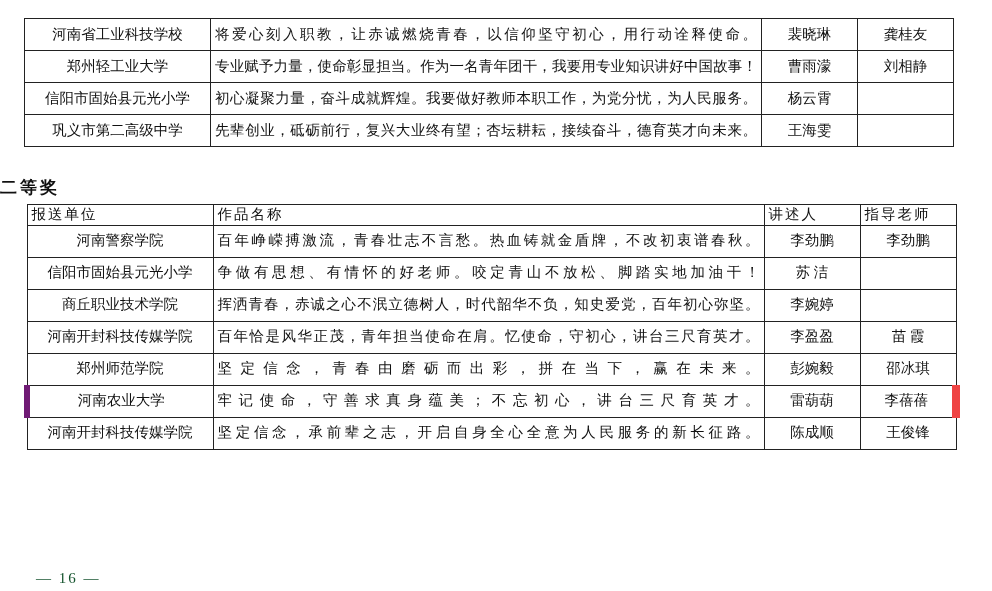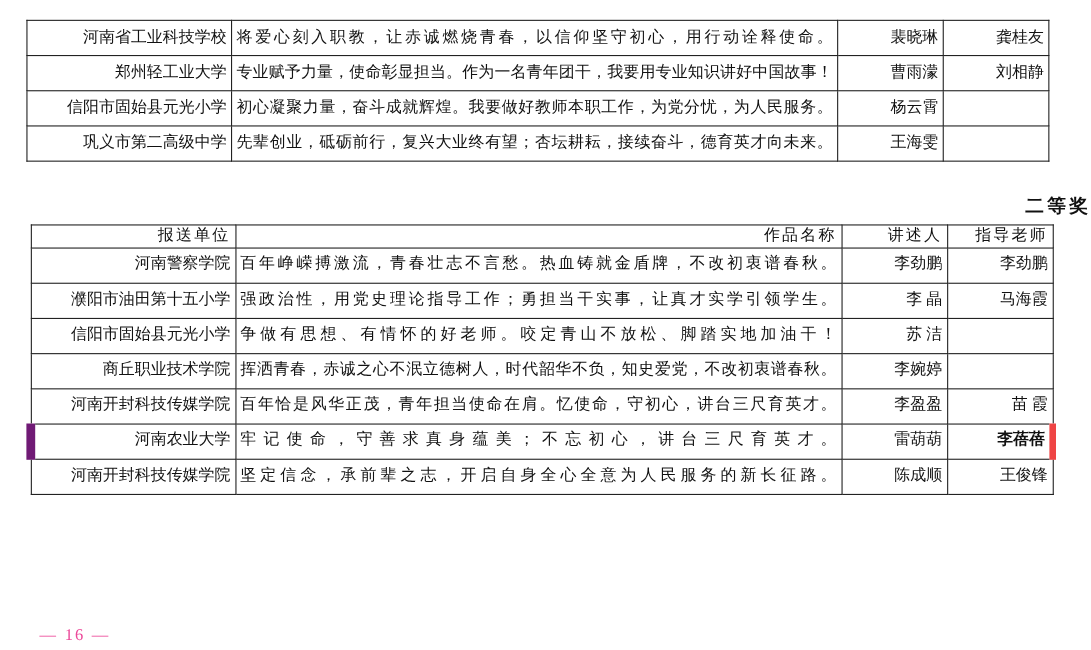--- a/index.html
+++ b/index.html
@@ -34,84 +34,83 @@
     font-size: 14.5px;
     white-space: nowrap;
     overflow: hidden;
   }
   
   col.c-unit { width: 186px; }
   col.c-title { width: 551px; }
   col.c-speaker { width: 96px; }
   col.c-teacher { width: 96px; }
 
-  .cell-center { text-align: right; margin-left: 44px; }
+  .cell-center { text-align: center; margin-left: 44px; }
   .cell-just {
     text-align: justify;
     text-align-last: justify;
     padding-left: 10px;
     padding-right: 10px;
   }
   .head-cell {
-    text-align: right;
+    text-align: left;
     letter-spacing: 2px;
     font-size: 15px;
   }
 
   
   #top-table-wrap {
     position: absolute;
     left: 24px;
     top: 18px;
   }
   table.doc-table td.row-h {
     height: 27px;
   }
 
   
   #award-heading {
     position: absolute;
     left: 0;
     top: 176px;
     width: 992px;
-    text-align: right;
+    text-align: left;
     font-size: 17px;
     font-weight: bold;
     letter-spacing: 3px;
     font-family: "Liberation Sans", "DejaVu Sans", sans-serif;
   }
 
   
   #second-table-wrap {
     position: absolute;
     left: 24px;
     top: 204px;
   }
 
   
   .hl-row td {
     border-top: 2px solid #d83232;
     border-bottom: 2px solid #d83232;
   }
   .hl-row td:first-child {
-    border-left: 8px solid #701a75;
+    border-left: 6px solid #701a75;
   }
   .hl-row td:last-child {
-    border-right: 6px solid #ef4444;
-    font-weight: bold;
+    border-right: 8px solid #ef4444;
   }
 
   
   #page-number {
     position: absolute;
     left: 36px;
     top: 570px;
     font-size: 15px;
     letter-spacing: 2px;
-    color: #ec4899;
+    color: #14532d;
     font-family: "Liberation Serif", "DejaVu Serif", serif;
   }
 </style>
 </head>
 <body>
 
 <div class="page">
 
   <div id="top-table-wrap">
     <table class="doc-table">
@@ -169,42 +168,42 @@
         </tr>
       </thead>
       <tbody id="second-table-body">
           <tr>
             <td class="cell-center row-h">河南警察学院</td>
             <td class="cell-just row-h">百年峥嵘搏激流，青春壮志不言愁。热血铸就金盾牌，不改初衷谱春秋。</td>
             <td class="cell-center row-h">李劲鹏</td>
             <td class="cell-center row-h">李劲鹏</td>
           </tr>
           <tr>
-            <td class="cell-center row-h">濮阳市油田第十五小学</td>
-            <td class="cell-just row-h">强政治性，用党史理论指导工作；勇担当干实事，让真才实学引领学生。</td>
-            <td class="cell-center row-h">李  晶</td>
-            <td class="cell-center row-h">马海霞</td>
-          </tr>
-          <tr>
             <td class="cell-center row-h">信阳市固始县元光小学</td>
             <td class="cell-just row-h">争做有思想、有情怀的好老师。咬定青山不放松、脚踏实地加油干！</td>
             <td class="cell-center row-h">苏  洁</td>
             <td class="cell-center row-h"></td>
           </tr>
           <tr>
             <td class="cell-center row-h">商丘职业技术学院</td>
-            <td class="cell-just row-h">挥洒青春，赤诚之心不泯立德树人，时代韶华不负，知史爱党，不改初衷谱春秋。</td>
+            <td class="cell-just row-h">挥洒青春，赤诚之心不泯立德树人，时代韶华不负，知史爱党，百年初心弥坚。</td>
             <td class="cell-center row-h">李婉婷</td>
             <td class="cell-center row-h"></td>
           </tr>
           <tr>
             <td class="cell-center row-h">河南开封科技传媒学院</td>
             <td class="cell-just row-h">百年恰是风华正茂，青年担当使命在肩。忆使命，守初心，讲台三尺育英才。</td>
             <td class="cell-center row-h">李盈盈</td>
             <td class="cell-center row-h">苗  霞</td>
+          </tr>
+          <tr>
+            <td class="cell-center row-h">郑州师范学院</td>
+            <td class="cell-just row-h">坚定信念，青春由磨砺而出彩，拼在当下，赢在未来。</td>
+            <td class="cell-center row-h">彭婉毅</td>
+            <td class="cell-center row-h">邵冰琪</td>
           </tr>
           <tr class="hl-row">
             <td class="cell-center row-h">河南农业大学</td>
             <td class="cell-just row-h">牢记使命，守善求真身蕴美；不忘初心，讲台三尺育英才。</td>
             <td class="cell-center row-h">雷葫葫</td>
             <td class="cell-center row-h">李蓓蓓</td>
           </tr>
           <tr>
             <td class="cell-center row-h">河南开封科技传媒学院</td>
             <td class="cell-just row-h">坚定信念，承前辈之志，开启自身全心全意为人民服务的新长征路。</td>

